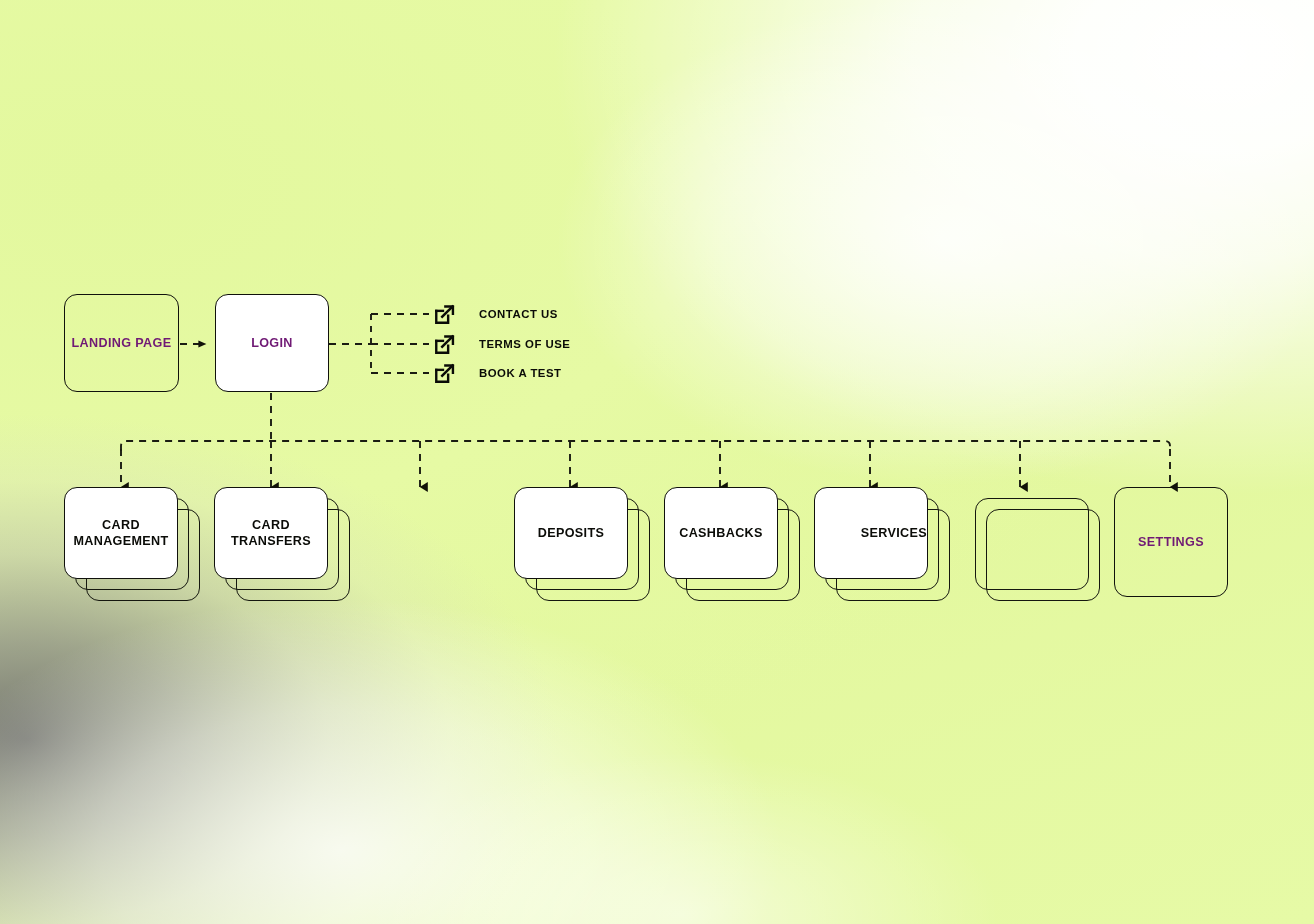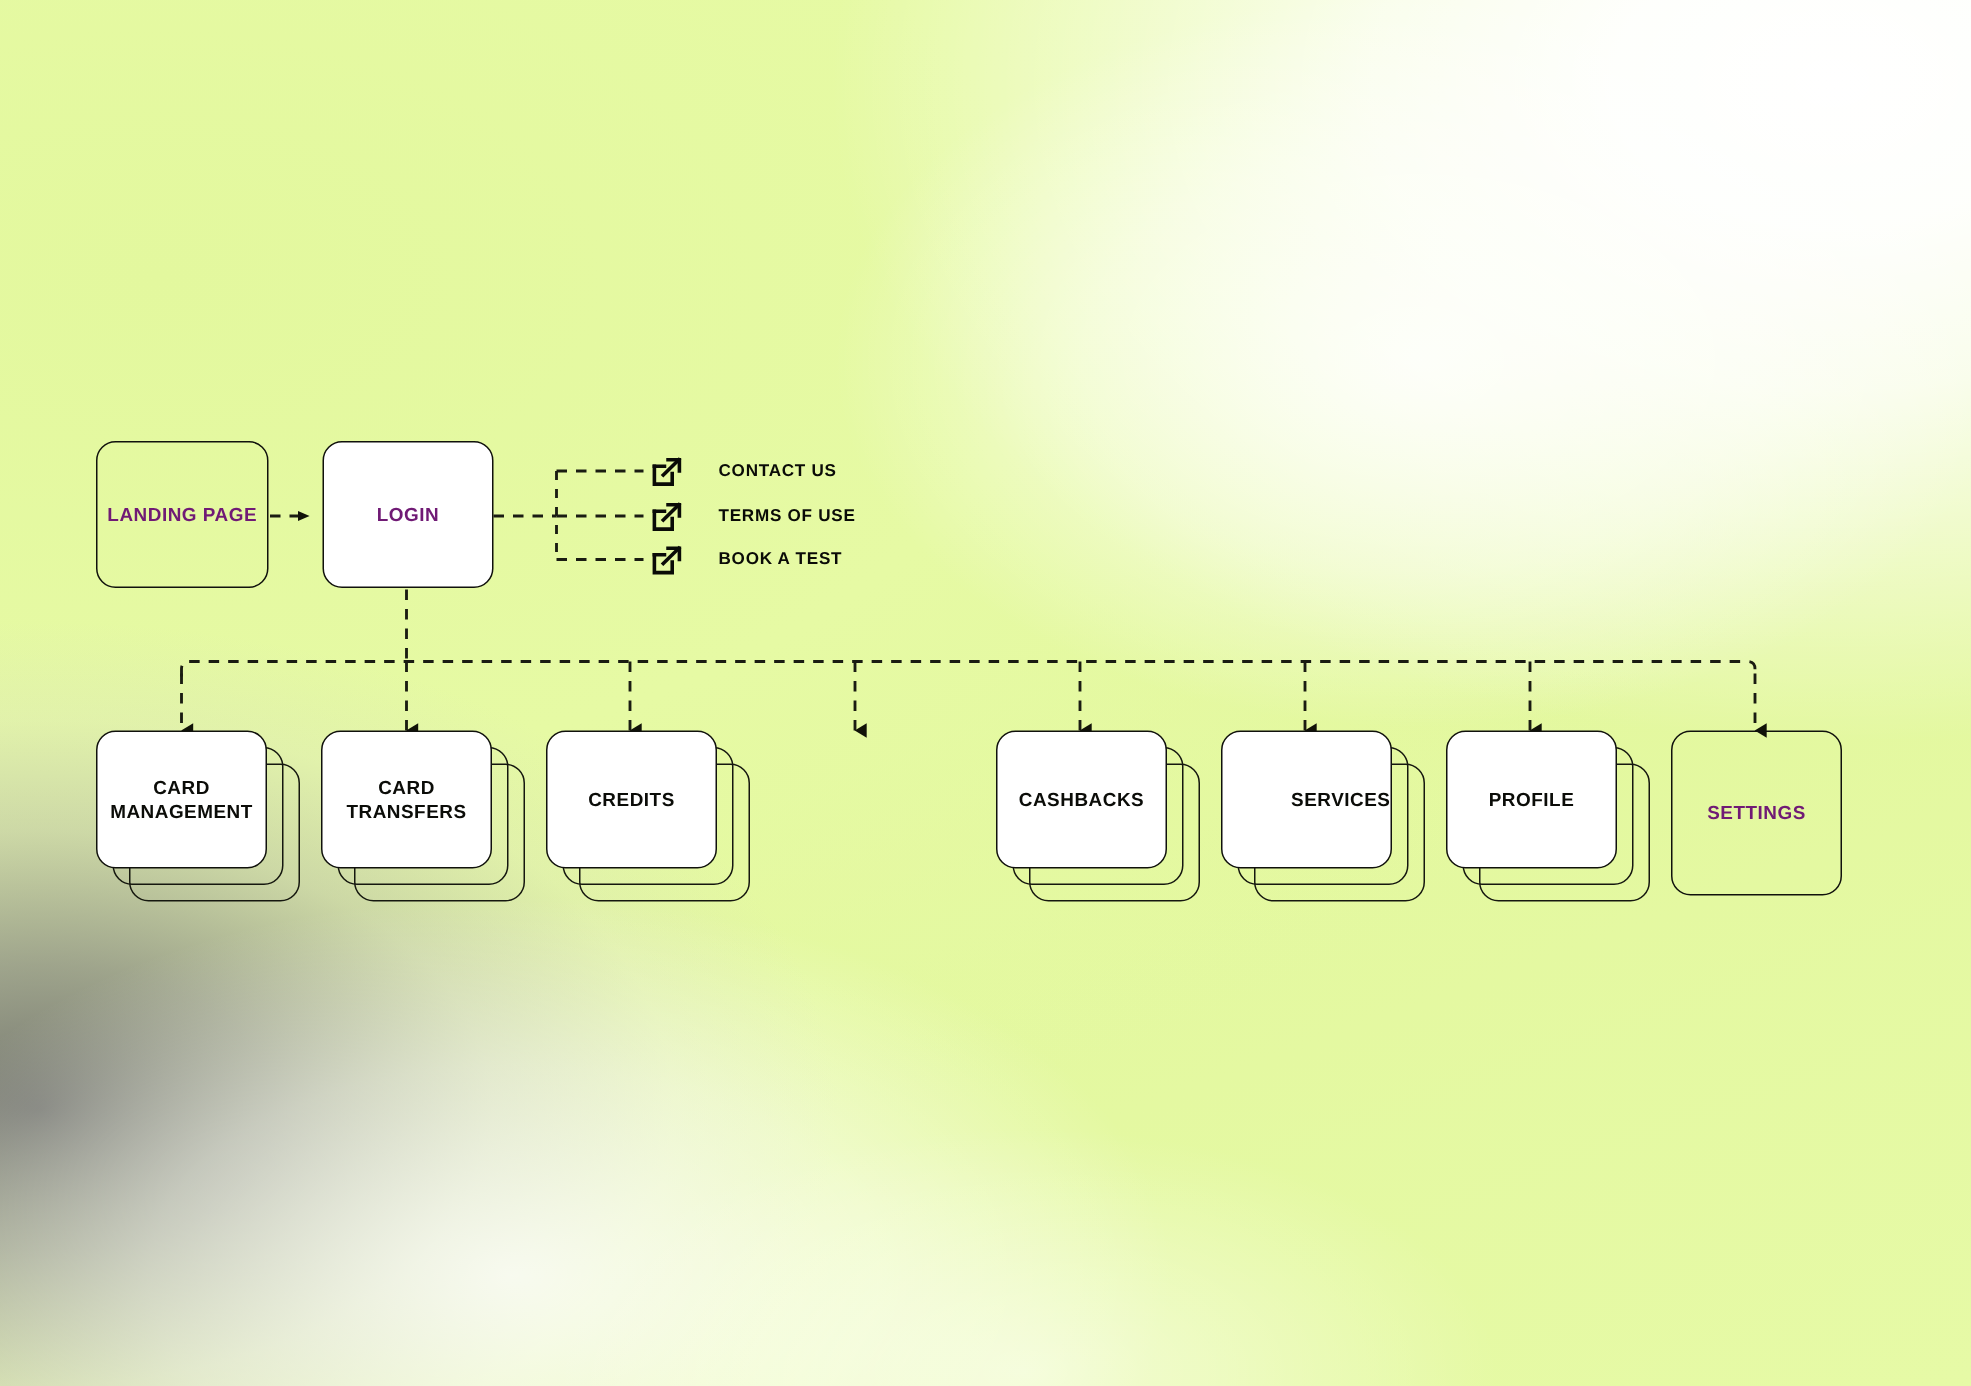--- a/index.html
+++ b/index.html
@@ -232,50 +232,47 @@
 
   <div class="stack-wrap" style="left:214px; top:487px; width:138px; height:114px;">
     <div class="stack-card" style="left:22px; top:22px; width:114px; height:92px;"></div>
     <div class="stack-card" style="left:11px; top:11px; width:114px; height:92px;"></div>
     <div class="stack-front" style="width:114px; height:92px;">
       <span>CARD
 TRANSFERS</span>
     </div>
   </div>
 
-  <div class="stack-wrap" style="left:364px; top:487px; width:138px; height:114px;">
-    <div class="stack-card" style="left:22px; top:22px; width:114px; height:92px;"></div>
-    <div class="stack-card" style="left:11px; top:11px; width:114px; height:92px;"></div>
-    <div class="stack-front" style="width:114px; height:92px;">
-      <span>CREDITS</span>
-    </div>
-  </div>
-
+
+  <div class="stack-wrap" style="left:514px; top:487px; width:138px; height:114px;">
+    <div class="stack-card" style="left:22px; top:22px; width:114px; height:92px;"></div>
+    <div class="stack-card" style="left:11px; top:11px; width:114px; height:92px;"></div>
+    <div class="stack-front" style="width:114px; height:92px;">
+      <span>DEPOSITS</span>
+    </div>
+  </div>
 
   <div class="stack-wrap" style="left:664px; top:487px; width:138px; height:114px;">
     <div class="stack-card" style="left:22px; top:22px; width:114px; height:92px;"></div>
     <div class="stack-card" style="left:11px; top:11px; width:114px; height:92px;"></div>
     <div class="stack-front" style="width:114px; height:92px;">
       <span>CASHBACKS</span>
     </div>
   </div>
 
   <div class="stack-wrap" style="left:814px; top:487px; width:138px; height:114px;">
     <div class="stack-card" style="left:22px; top:22px; width:114px; height:92px;"></div>
     <div class="stack-card" style="left:11px; top:11px; width:114px; height:92px;"></div>
     <div class="stack-front" style="width:114px; height:92px;justify-content:flex-end;">
       <span>SERVICES</span>
     </div>
   </div>
 
   <div class="stack-wrap" style="left:964px; top:487px; width:138px; height:114px;">
     <div class="stack-card" style="left:22px; top:22px; width:114px; height:92px;"></div>
     <div class="stack-card" style="left:11px; top:11px; width:114px; height:92px;"></div>
-    <div class="stack-front" style="width:114px; height:92px;">
-      <span>PROFILE</span>
-    </div>
   </div>
 
   <div class="node ghost" style="left:1114px; top:487px; width:114px; height:110px;">
     <span>SETTINGS</span>
   </div>
 
 </div>
 
 </body></html>

